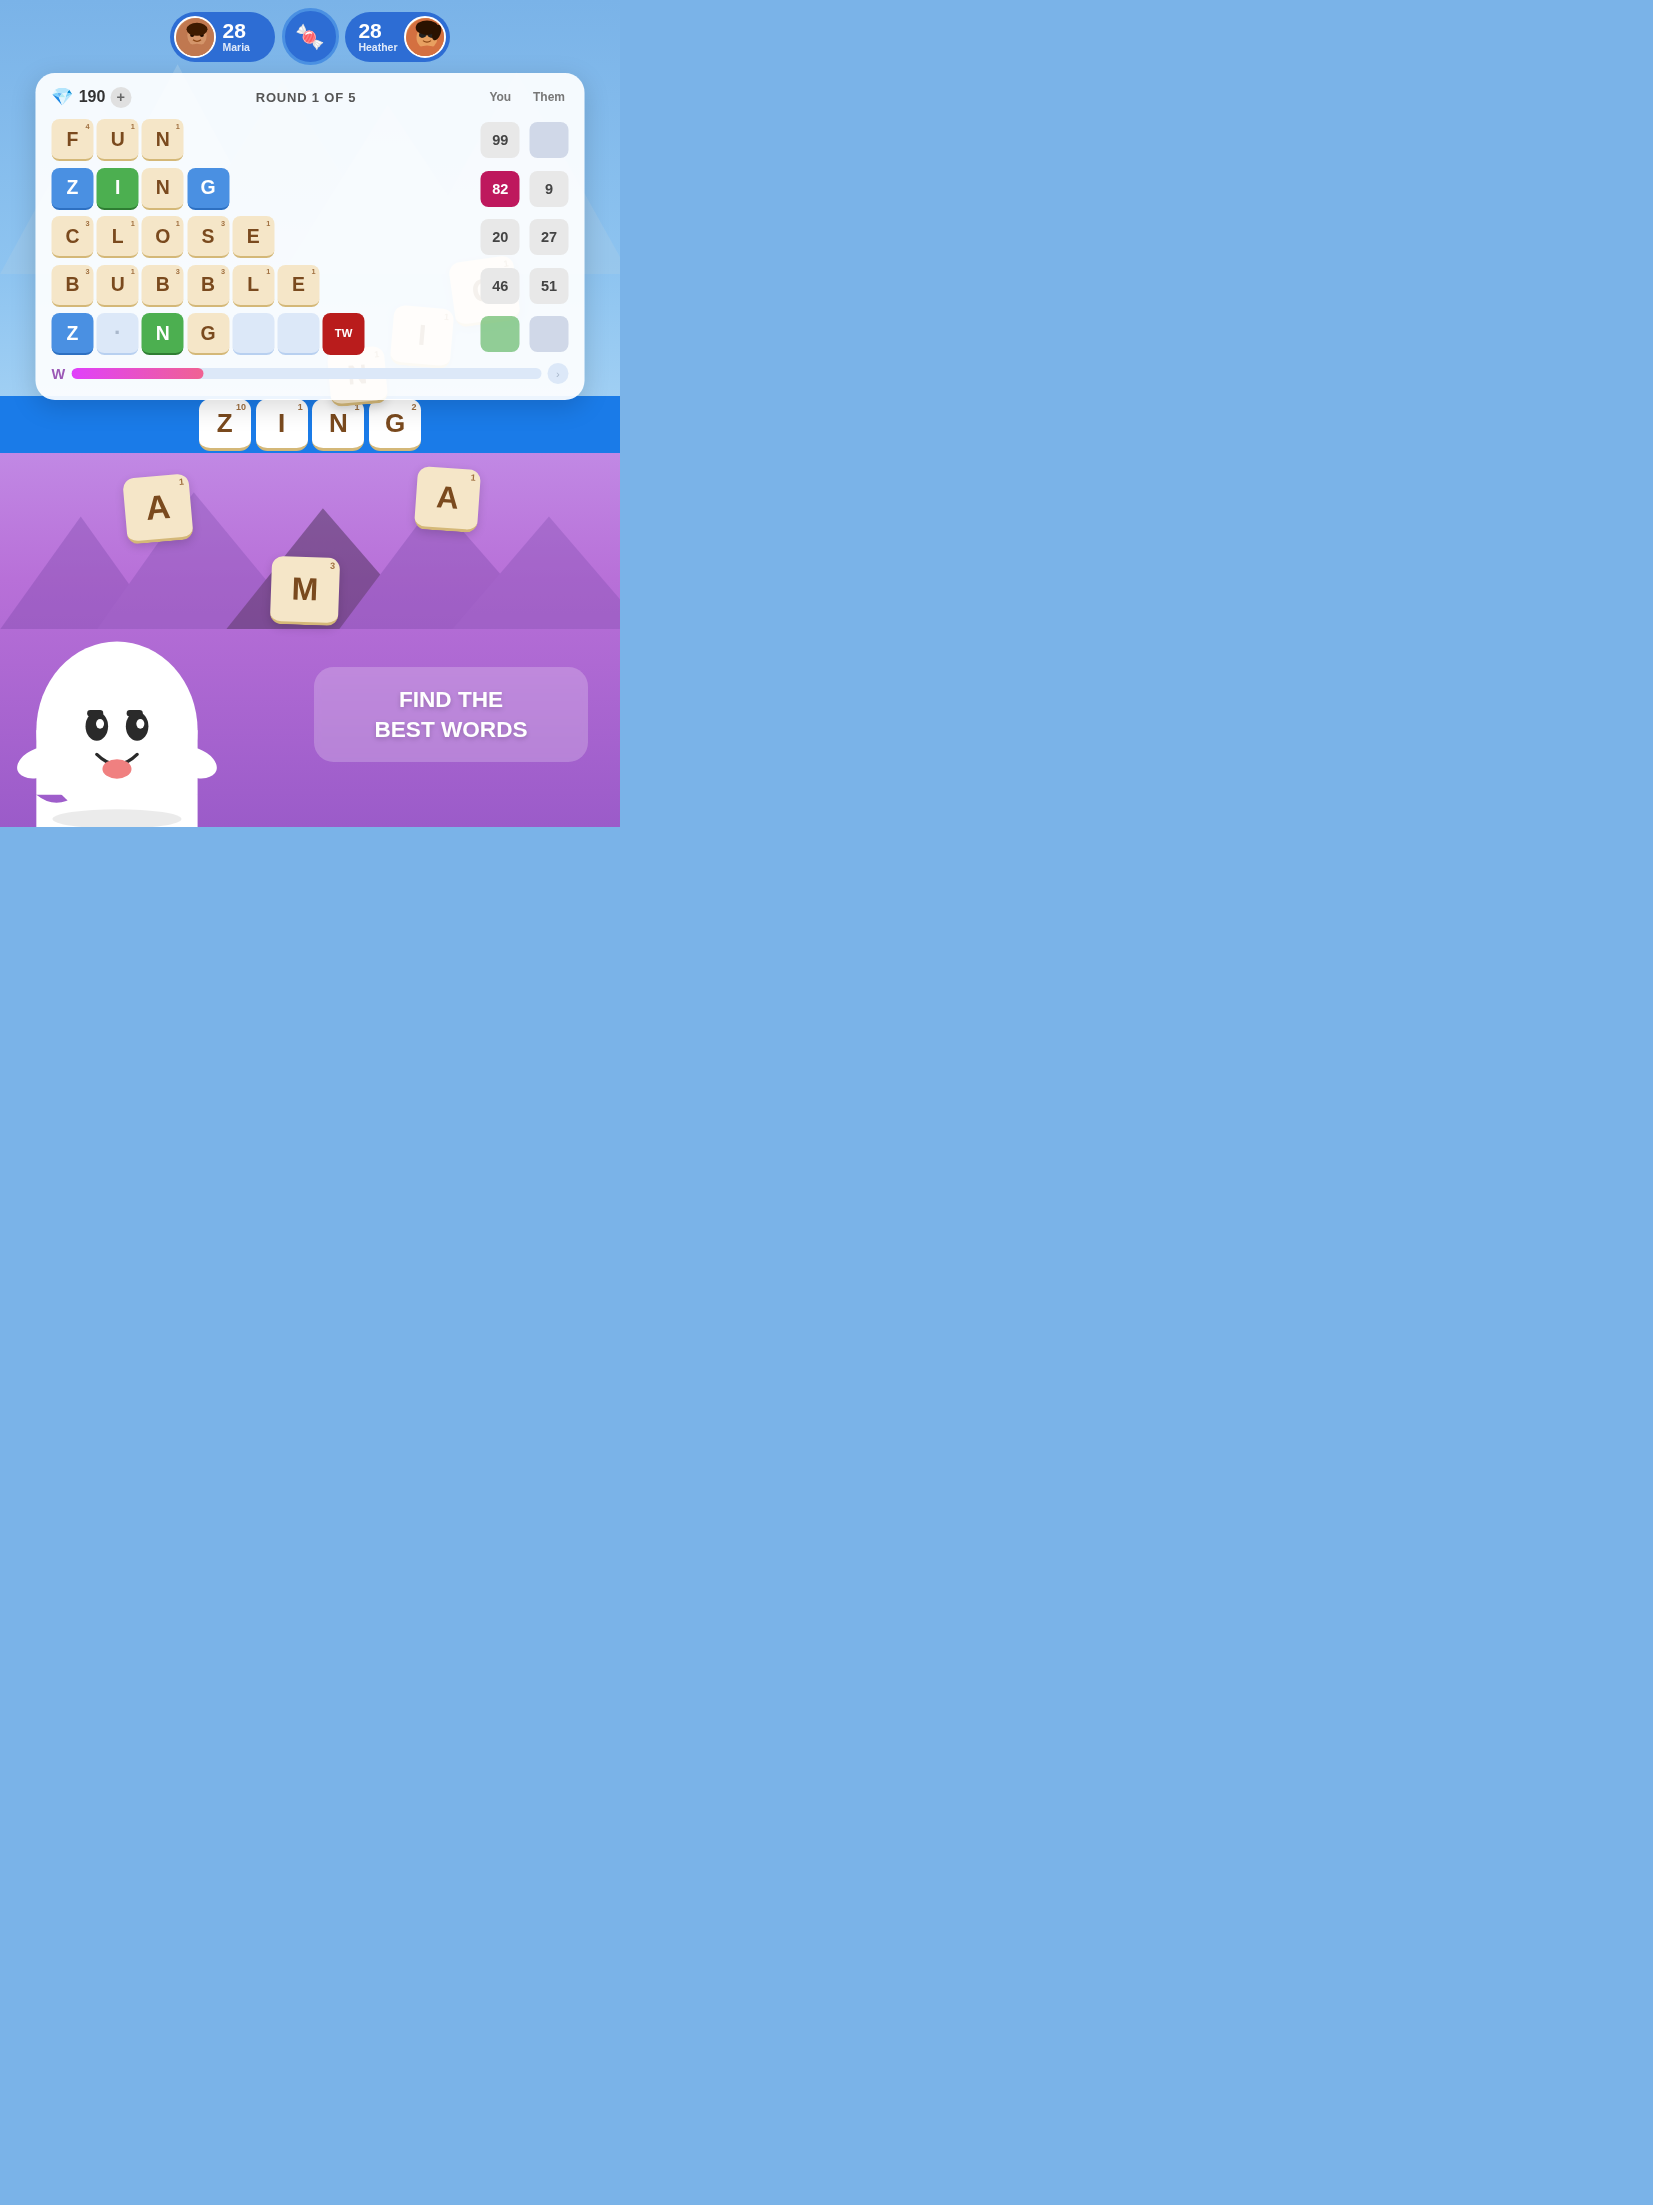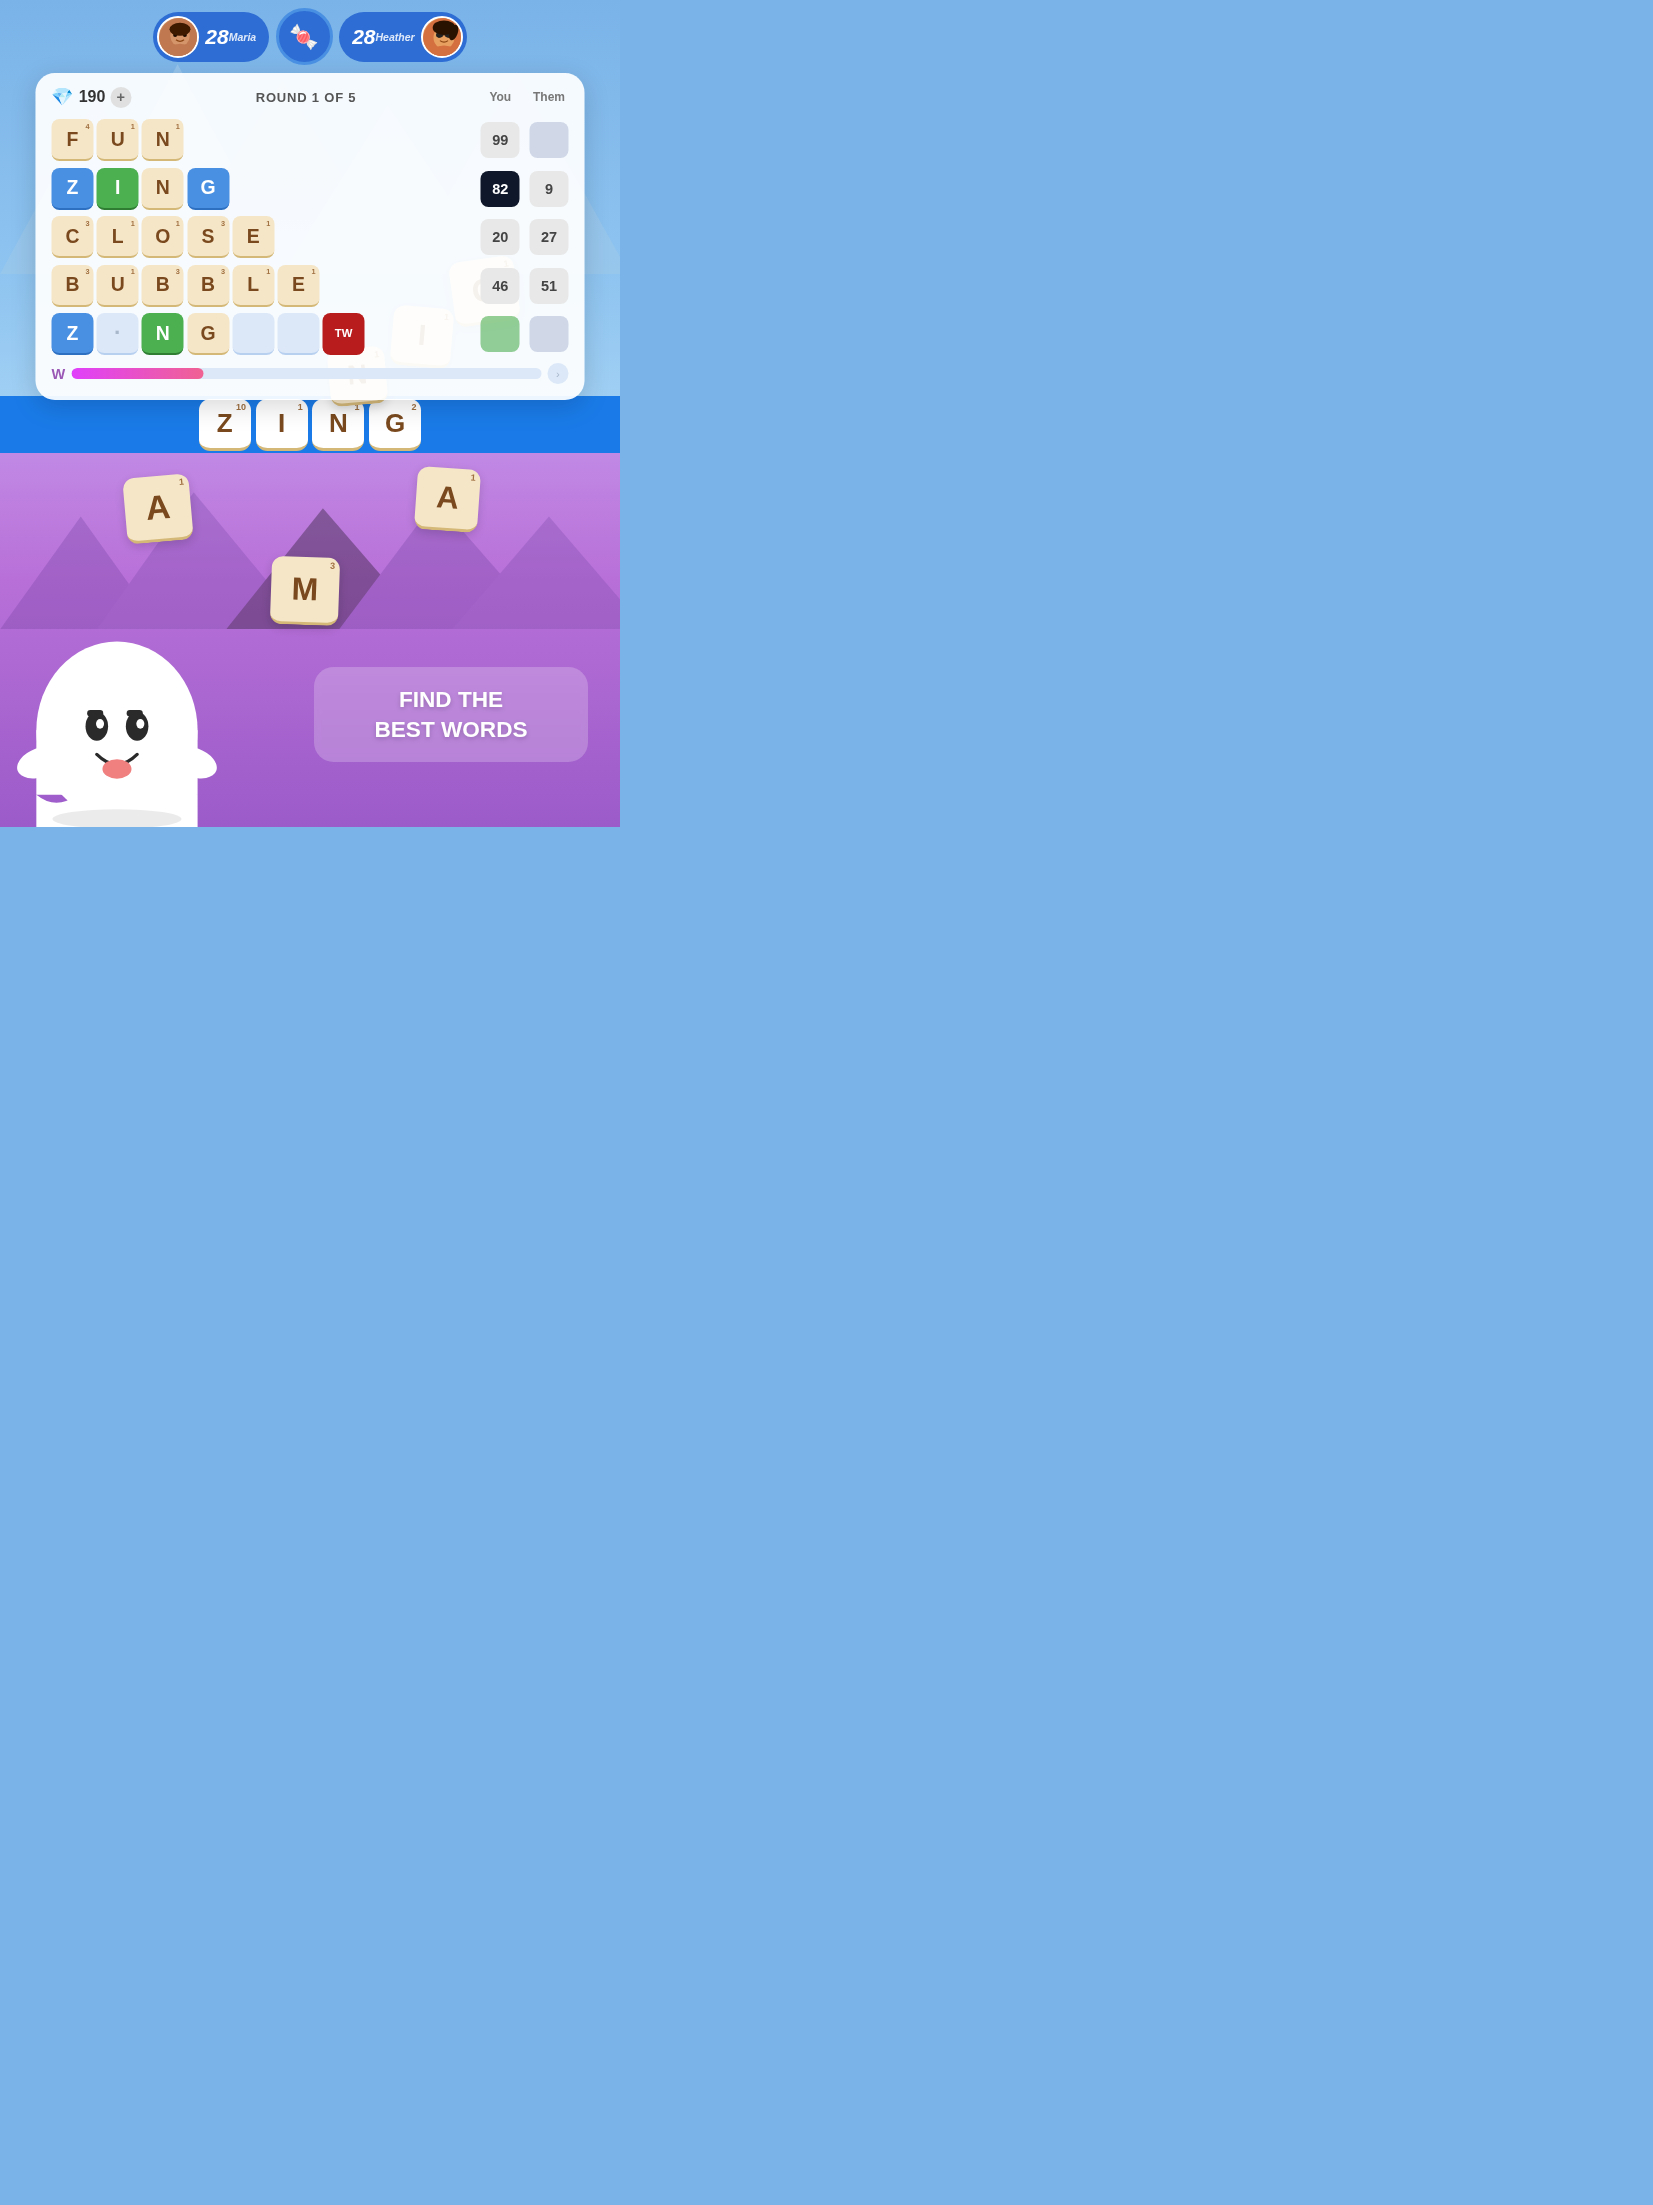--- a/index.html
+++ b/index.html
@@ -79,23 +79,21 @@
     .player-avatar.maria {
       background: linear-gradient(135deg, #d4956a 0%, #c07850 100%);
     }
 
     .player-avatar.heather {
       background: linear-gradient(135deg, #e8a060 0%, #d47040 100%);
     }
 
     .player-info {
       display: flex;
-      flex-direction: row;
-      align-items: center;
-      font-style: italic;
+      flex-direction: column;
     }
 
     .player-score {
       font-size: 21px;
       font-weight: 900;
       color: white;
       line-height: 1;
     }
 
     .player-name {
@@ -275,21 +273,21 @@
       border-radius: 8px;
       display: flex;
       align-items: center;
       justify-content: center;
       font-size: 14.5px;
       font-weight: 700;
       color: #444;
     }
 
     .score-box.highlight {
-      background: #0f172a;
+      background: #be185d;
       color: white;
     }
 
     
     .progress-section {
       display: flex;
       align-items: center;
       gap: 6.5px;
       margin-top: 8px;
     }

